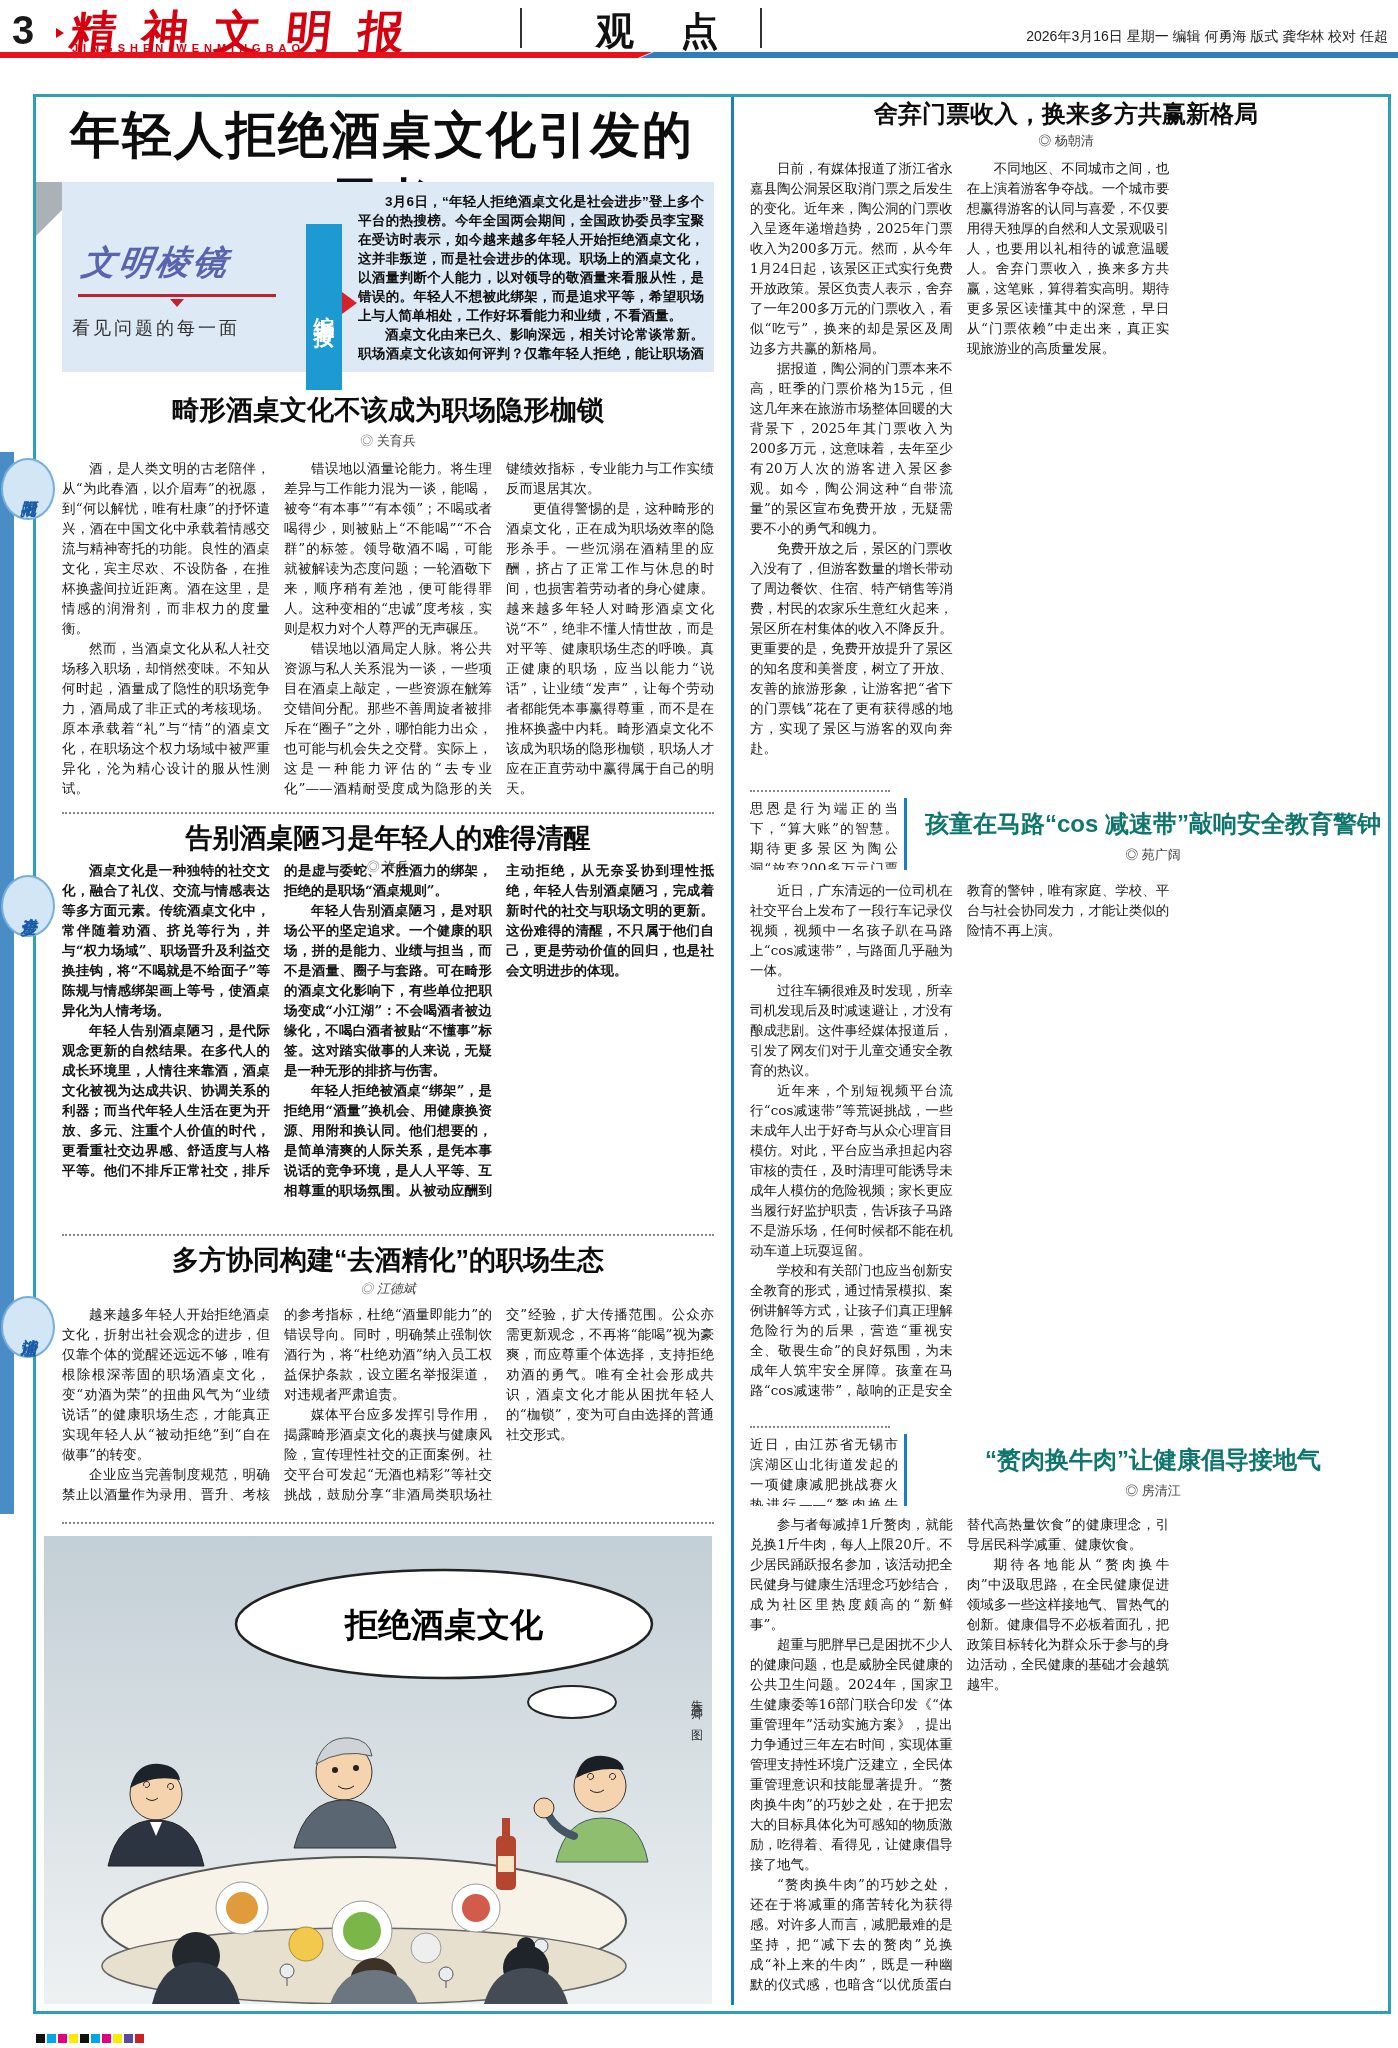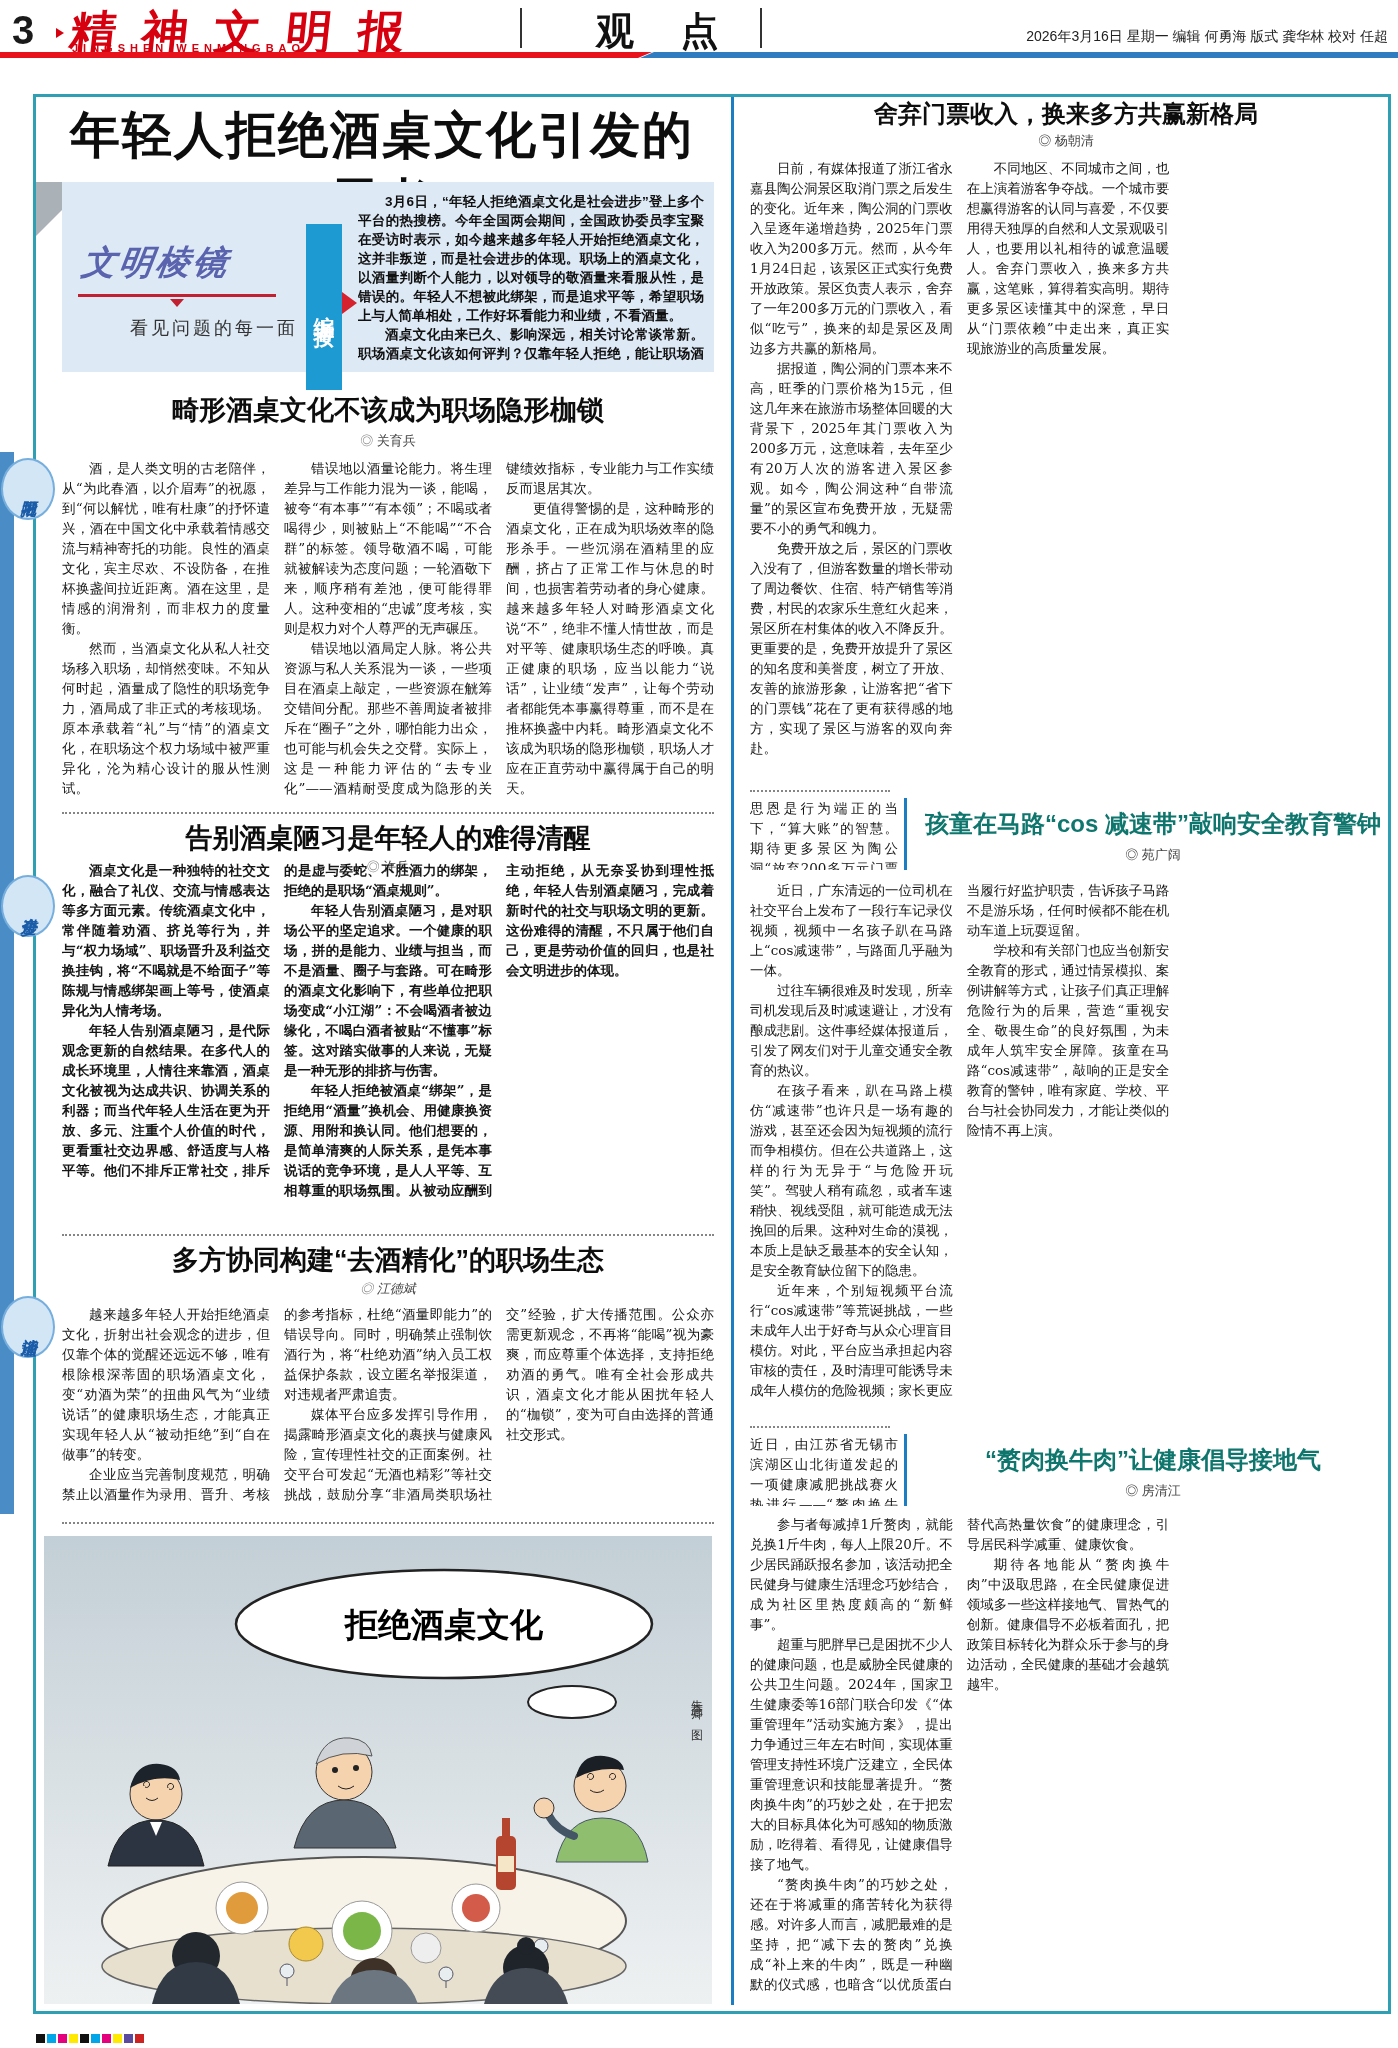--- a/index.html
+++ b/index.html
@@ -29,21 +29,21 @@
   .feature-headline{left:48px;top:102px;width:668px;text-align:center;
       font:900 50px "Liberation Sans",sans-serif;letter-spacing:2px;color:#0d0d0d;}
   .gray-corner{left:36px;top:182px;width:0;height:0;
       border-top:54px solid #aab1b7;border-right:54px solid transparent;}
   .editor-box{left:62px;top:182px;width:652px;height:190px;background:#dde9f5;}
   .prism-logo{left:20px;top:58px;font:italic 900 34px "DejaVu Serif",serif;color:#5a63ad;
       letter-spacing:3px;transform:skewX(-8deg);white-space:nowrap;}
   .prism-rule{left:16px;top:112px;width:198px;height:3px;background:#c21f30;}
   .prism-tri{left:108px;top:117px;width:0;height:0;border-top:8px solid #c21f30;
       border-left:7px solid transparent;border-right:7px solid transparent;}
-  .prism-sub{left:22px;top:134px;width:214px;text-align:right;
+  .prism-sub{left:10px;top:134px;width:214px;text-align:left;
       font:18px "DejaVu Serif",serif;color:#333;letter-spacing:3px;}
   .ed-ribbon{left:244px;top:42px;width:36px;height:166px;background:#1e9ad3;
       display:flex;align-items:center;justify-content:center;
       writing-mode:vertical-rl;text-orientation:upright;
       font:bold 21px "Liberation Sans",sans-serif;color:#fff;letter-spacing:6px;}
   .ed-arrow{left:280px;top:110px;width:0;height:0;border-left:15px solid #d6212e;
       border-top:11px solid transparent;border-bottom:11px solid transparent;}
   .ed-text{left:296px;top:10px;width:346px;height:172px;overflow:hidden;
       font:600 13.5px "Liberation Sans",sans-serif;line-height:19px;color:#101010;text-align:justify;}
   .ed-text p{margin:0;text-indent:2em;}
@@ -262,21 +262,20 @@
   <div class="abs blue-rule" style="left:904px;top:798px;height:72px;"></div>
   <div class="abs r-title-ind" style="top:808px;">孩童在马路“cos 减速带”敲响安全教育警钟</div>
   <div class="abs r-byline" style="top:846px;">
     <span class="ring">◎</span>
     <span>苑广阔</span>
   </div>
   <div class="abs bodytext" style="left:750px;top:880px;width:636px;height:536px;">
     <p>近日，广东清远的一位司机在社交平台上发布了一段行车记录仪视频，视频中一名孩子趴在马路上“cos减速带”，与路面几乎融为一体。</p>
     <div>
         <p>过往车辆很难及时发现，所幸司机发现后及时减速避让，才没有酿成悲剧。这件事经媒体报道后，引发了网友们对于儿童交通安全教育的热议。</p>
-        <p>在孩子看来，趴在马路上模仿“减速带”也许只是一场有趣的游戏，甚至还会因为短视频的流行而争相模仿。但在公共道路上，这样的行为无异于“与危险开玩笑”。驾驶人稍有疏忽，或者车速稍快、视线受阻，就可能造成无法挽回的后果。这种对生命的漠视，本质上是缺乏最基本的安全认知，是安全教育缺位留下的隐患。</p>
         <p>近年来，个别短视频平台流行“cos减速带”等荒诞挑战，一些未成年人出于好奇与从众心理盲目模仿。对此，平台应当承担起内容审核的责任，及时清理可能诱导未成年人模仿的危险视频；家长更应当履行好监护职责，告诉孩子马路不是游乐场，任何时候都不能在机动车道上玩耍逗留。</p>
         <p>学校和有关部门也应当创新安全教育的形式，通过情景模拟、案例讲解等方式，让孩子们真正理解危险行为的后果，营造“重视安全、敬畏生命”的良好氛围，为未成年人筑牢安全屏障。孩童在马路“cos减速带”，敲响的正是安全教育的警钟，唯有家庭、学校、平台与社会协同发力，才能让类似的险情不再上演。</p>
       </div>
   </div>
   <div class="abs dotsep" style="left:750px;top:1426px;width:140px;"></div>
   <div class="abs lead-col" style="left:750px;top:1434px;height:72px;">近日，由江苏省无锡市滨湖区山北街道发起的一项健康减肥挑战赛火热进行——“赘肉换牛肉”，为每斤减掉的赘肉兑换1斤牛肉。</div>
 
   <div class="abs blue-rule" style="left:904px;top:1434px;height:72px;"></div>
   <div class="abs r-title-ind" style="top:1444px;">“赘肉换牛肉”让健康倡导接地气</div>
   <div class="abs r-byline" style="top:1482px;">

